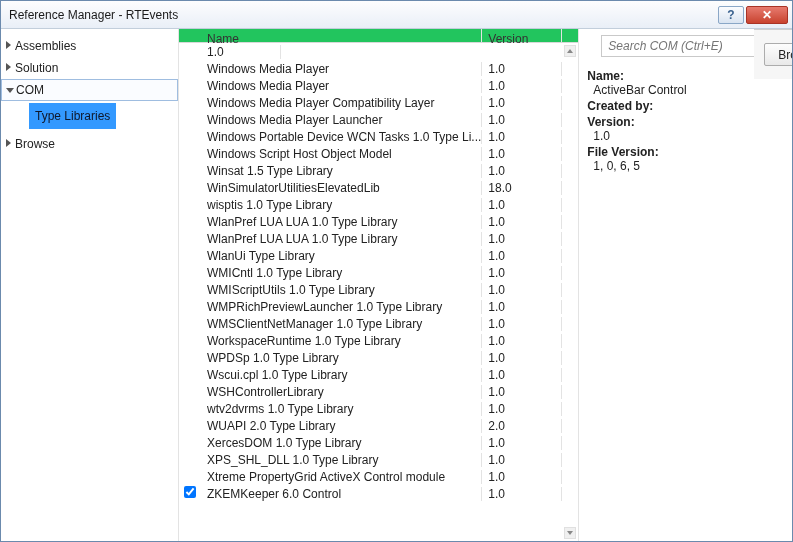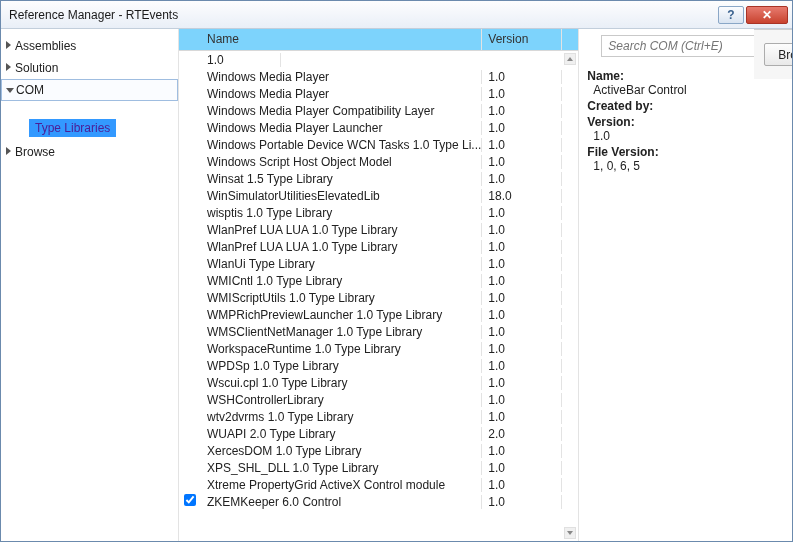--- a/index.html
+++ b/index.html
@@ -11,27 +11,27 @@
 .tb-close { width: 42px; background: linear-gradient(#e77b6f,#c8432f); border-color:#a83326; color:#fff; font-weight:bold; }
 .tb-help { font-weight: bold; color: #3a628f; }
 .content { flex:1; display:flex; flex-direction:row; min-height:0;border-radius:26px; }
 .upper { flex:1; display:flex; min-height:0; }
 .left-nav { width:178px; border-right:1px solid #e3e3e3; padding:6px 0; }
 .nav-item { display:flex; align-items:center; height:22px; padding:0 6px 0 14px; color:#222; cursor:default; position:relative; }
 .nav-item.sub { padding-left:30px; }
 .nav-item.expanded::before { content:""; position:absolute; left:4px; top:8px; border-left:4px solid transparent; border-right:4px solid transparent; border-top:5px solid #555; transform:none; }
 .nav-item.collapsed::before { content:""; position:absolute; left:5px; top:6px; border-top:4px solid transparent; border-bottom:4px solid transparent; border-left:5px solid #555; }
 .nav-item.selected-parent { border:1px solid #9fbde0; background:#fafcff; }
-.nav-item.sub.selected { background:#3399ff; color:#4c1d95; display:inline-flex; margin-left:28px; padding:1px 6px; height:18px;margin-top:16px; }
+.nav-item.sub.selected { background:#3399ff; color:#0f172a; display:inline-flex; margin-left:28px; padding:1px 6px; height:26px; }
 .center { flex:1; display:flex; flex-direction:column; min-height:0; border-right:1px solid #e3e3e3; }
 .right-pane { width:175px; padding:6px 8px; display:flex; flex-direction:column; }
 .right-pane .search { margin-bottom:10px;margin-left:14px; }
 .search { display:flex; align-items:center; border:1px solid #c9c9c9; background:#fff; height:22px; width:163px; }
 .search input { flex:1; border:none; outline:none; padding:0 6px; color:#666; font-style:italic; background:transparent; }
-.list-header { display:flex; height:22px; border-bottom:1px solid #d8d8d8; background:#7dd3fc; }
+.list-header { display:flex; height:14px; border-bottom:1px solid #d8d8d8; background:#22c55e; }
 .list-header .col { padding:3px 6px; color:#333; }
 .col-chk { width:22px; }
 .col-name { flex:1; border-right:1px solid #e3e3e3; }
 .col-ver { width:80px; border-right:1px solid #e3e3e3; }
 .col-pad { width:16px; }
 .list-body { flex:1; overflow:hidden; position:relative; }
 .rows { }
 .row { display:flex; height:17px; align-items:center; }
 .row .col-chk { width:22px; text-align:center; }
 .row .col-name { flex:1; padding-left:6px; white-space:nowrap; overflow:hidden; text-overflow:ellipsis; color:#222; }

